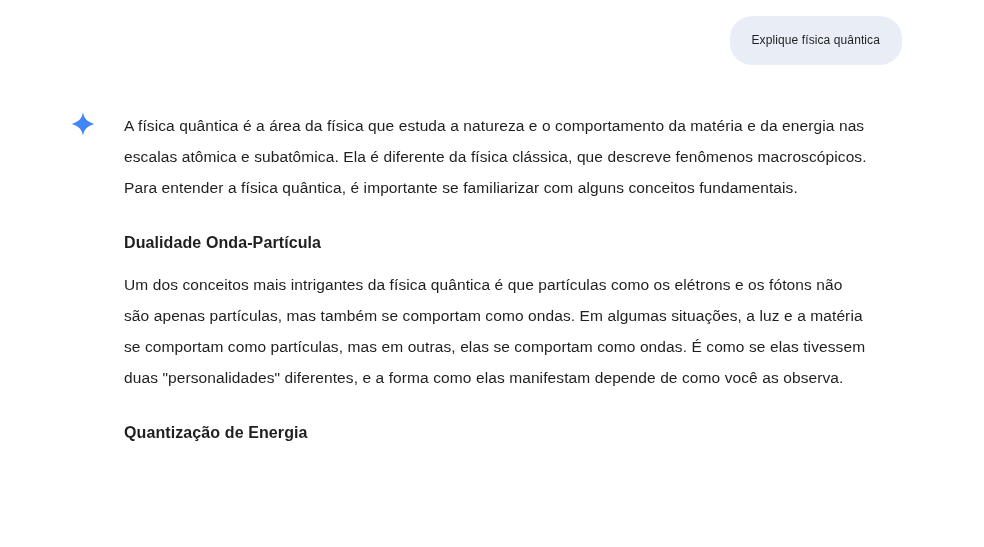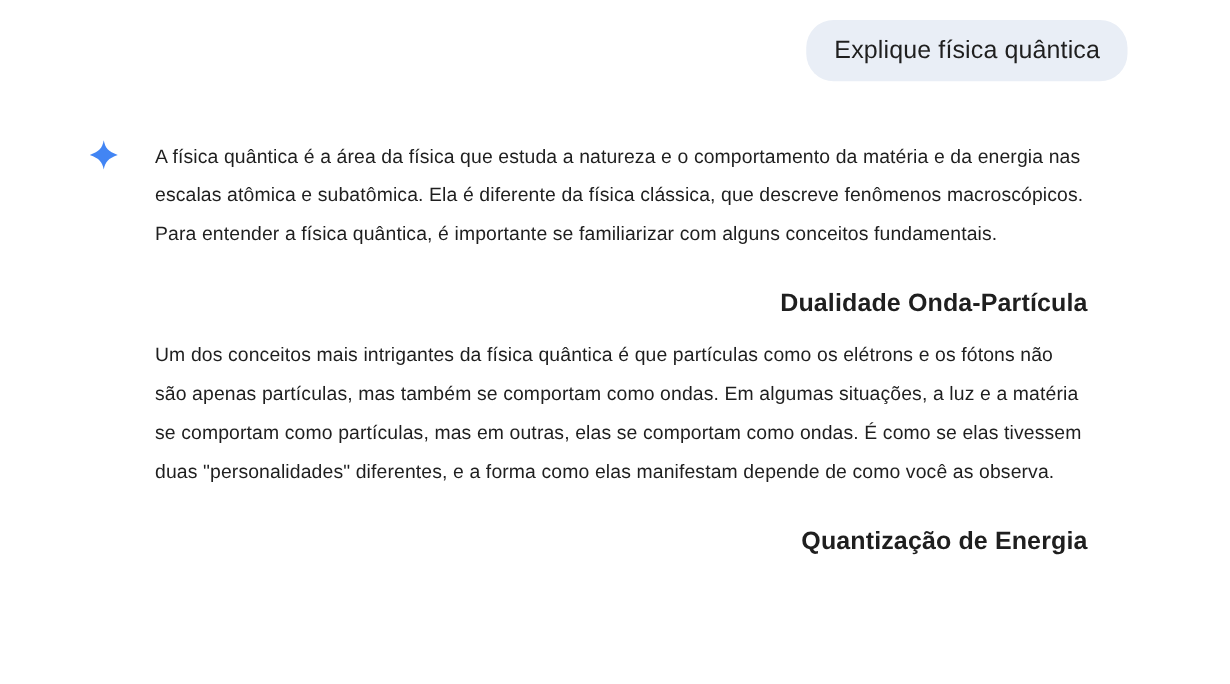--- a/index.html
+++ b/index.html
@@ -29,21 +29,21 @@
     display: flex;
     justify-content: flex-end;
     padding-top: 16px;
     padding-right: 82px;
   }
   .user-bubble {
     background: #e9eef6;
     color: #1f1f1f;
     border-radius: 22px;
     padding: 13px 22px 14px 22px;
-    font-size: 20px;
+    font-size: 12px;
     line-height: 22px;
     max-width: 560px;
     letter-spacing: 0.1px;
   }
 
   
   .model-row {
     display: flex;
     align-items: flex-start;
     padding-top: 44px;
@@ -66,26 +66,25 @@
   }
   .model-body p {
     margin: 0;
     font-size: 15.5px;
     line-height: 31px;
     color: #1f1f1f;
     letter-spacing: 0.1px;
   }
   .model-body h3 {
     margin: 28px 0 14px 0;
-    font-size: 20px;
+    font-size: 16px;
     line-height: 24px;
     font-weight: bold;
     color: #1f1f1f;
     letter-spacing: 0.1px;
-    text-align: right;
   }
 </style>
 </head>
 <body>
 
 <div class="conversation">
 
   <div class="user-row">
     <div class="user-bubble">Explique física quântica</div>
   </div>

